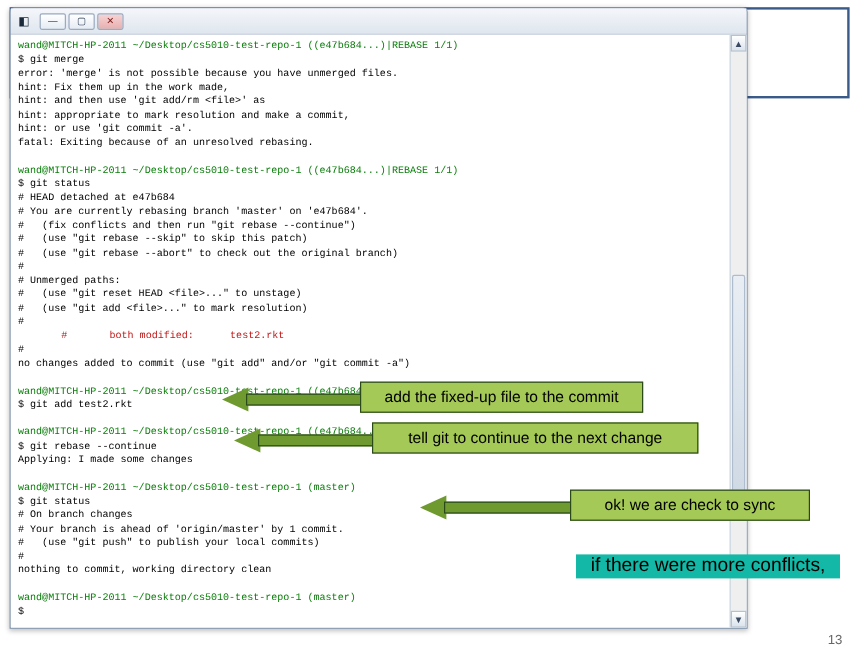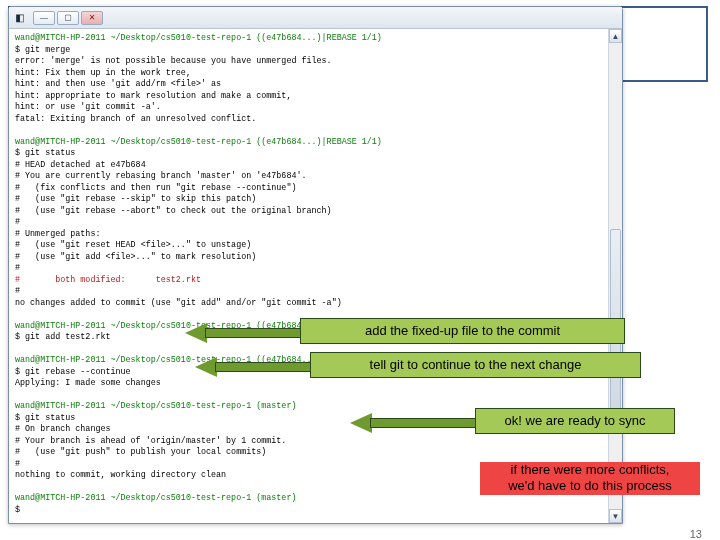--- a/index.html
+++ b/index.html
@@ -95,21 +95,21 @@
   }
   .scrolltrack { flex:1; position:relative; }
   .scrollthumb {
     position:absolute; left:1px; right:1px;
     top: 40%; height: 40%;
     background: linear-gradient(#e9eef4,#cfd9e4);
     border:1px solid #aebccd;
     border-radius:2px;
   }
   .g { color: #0a7e0a; }
-  .r { color: #c21818; }
+  .r { color: #c21818; margin-left: 36px; }
 
   .callout {
     position: absolute;
     z-index: 5;
     background: #a5c956;
     border: 1.5px solid #2a4a1a;
     padding: 4px 10px;
     font-size: 13px;
     color: #000;
     text-align: center;
@@ -137,25 +137,25 @@
     position:absolute;
     left:2px;top:-8px;
     width:0;height:0;
     border-top:8px solid transparent;
     border-bottom:8px solid transparent;
     border-right:18px solid #6f9a2f;
   }
   .note {
     position:absolute;
     z-index:5;
-    font-size:13px;
+    font-size:16px;
     color:#000;
     text-align:center;
     line-height:1.25;
-    background:#ef4444;
+    background:#14b8a6;
   }
   .pagenum {
     position:absolute;
     right:18px; bottom:0;
     font-size:11px;
     color:#666;
     z-index:6;
   }
 </style>
 </head>
@@ -169,25 +169,25 @@
     <div class="winbtns">
       <div class="winbtn">—</div>
       <div class="winbtn">▢</div>
       <div class="winbtn close">✕</div>
     </div>
   </div>
 
   <div class="terminal"><span class="g">wand@MITCH-HP-2011 ~/Desktop/cs5010-test-repo-1 ((e47b684...)|REBASE 1/1)</span>
 <span>$ git merge</span>
 <span>error: 'merge' is not possible because you have unmerged files.</span>
-<span>hint: Fix them up in the work tree,</span>
+<span>hint: Fix them up in the work made,</span>
 <span>hint: and then use 'git add/rm &lt;file&gt;' as</span>
 <span>hint: appropriate to mark resolution and make a commit,</span>
 <span>hint: or use 'git commit -a'.</span>
-<span>fatal: Exiting branch of an unresolved conflict.</span>
+<span>fatal: Exiting because of an unresolved rebasing.</span>
 <span></span>
 <span class="g">wand@MITCH-HP-2011 ~/Desktop/cs5010-test-repo-1 ((e47b684...)|REBASE 1/1)</span>
 <span>$ git status</span>
 <span># HEAD detached at e47b684</span>
 <span># You are currently rebasing branch 'master' on 'e47b684'.</span>
 <span>#   (fix conflicts and then run "git rebase --continue")</span>
 <span>#   (use "git rebase --skip" to skip this patch)</span>
 <span>#   (use "git rebase --abort" to check out the original branch)</span>
 <span>#</span>
 <span># Unmerged paths:</span>
@@ -222,32 +222,31 @@
       <div class="scrollthumb"></div>
     </div>
     <div class="scrollbtn">▼</div>
   </div>
 </div>
 
 <div class="arrow" style="left:185px; top:328px;">
   <div class="arrow-head" style="left:0; top:-5px;"></div>
   <div class="arrow-line" style="left:20px; top:0; width:100px;"></div>
 </div>
-<div class="callout" style="left:300px; top:318px; width:325px;">add the fixed-up file to the commit</div>
+<div class="callout" style="left:300px; top:318px; width:236px;">add the fixed-up file to the commit</div>
 
 <div class="arrow" style="left:195px; top:362px;">
   <div class="arrow-head" style="left:0; top:-5px;"></div>
   <div class="arrow-line" style="left:20px; top:0; width:100px;"></div>
 </div>
-<div class="callout" style="left:310px; top:352px; width:331px;">tell git to continue to the next change</div>
+<div class="callout" style="left:310px; top:352px; width:272px;">tell git to continue to the next change</div>
 
 <div class="arrow" style="left:350px; top:418px;">
   <div class="arrow-head" style="left:0; top:-5px;"></div>
   <div class="arrow-line" style="left:20px; top:0; width:110px;"></div>
 </div>
-<div class="callout" style="left:475px; top:408px; width:200px;">ok! we are ready to sync</div>
+<div class="callout" style="left:475px; top:408px; width:200px;">ok! we are check to sync</div>
 
 <div class="note" style="left:480px; top:462px; width:220px;">
   <div>if there were more conflicts,</div>
-  <div>we'd have to do this process</div>
 </div>
 
 <div class="pagenum">13</div>
 
 </body></html>

